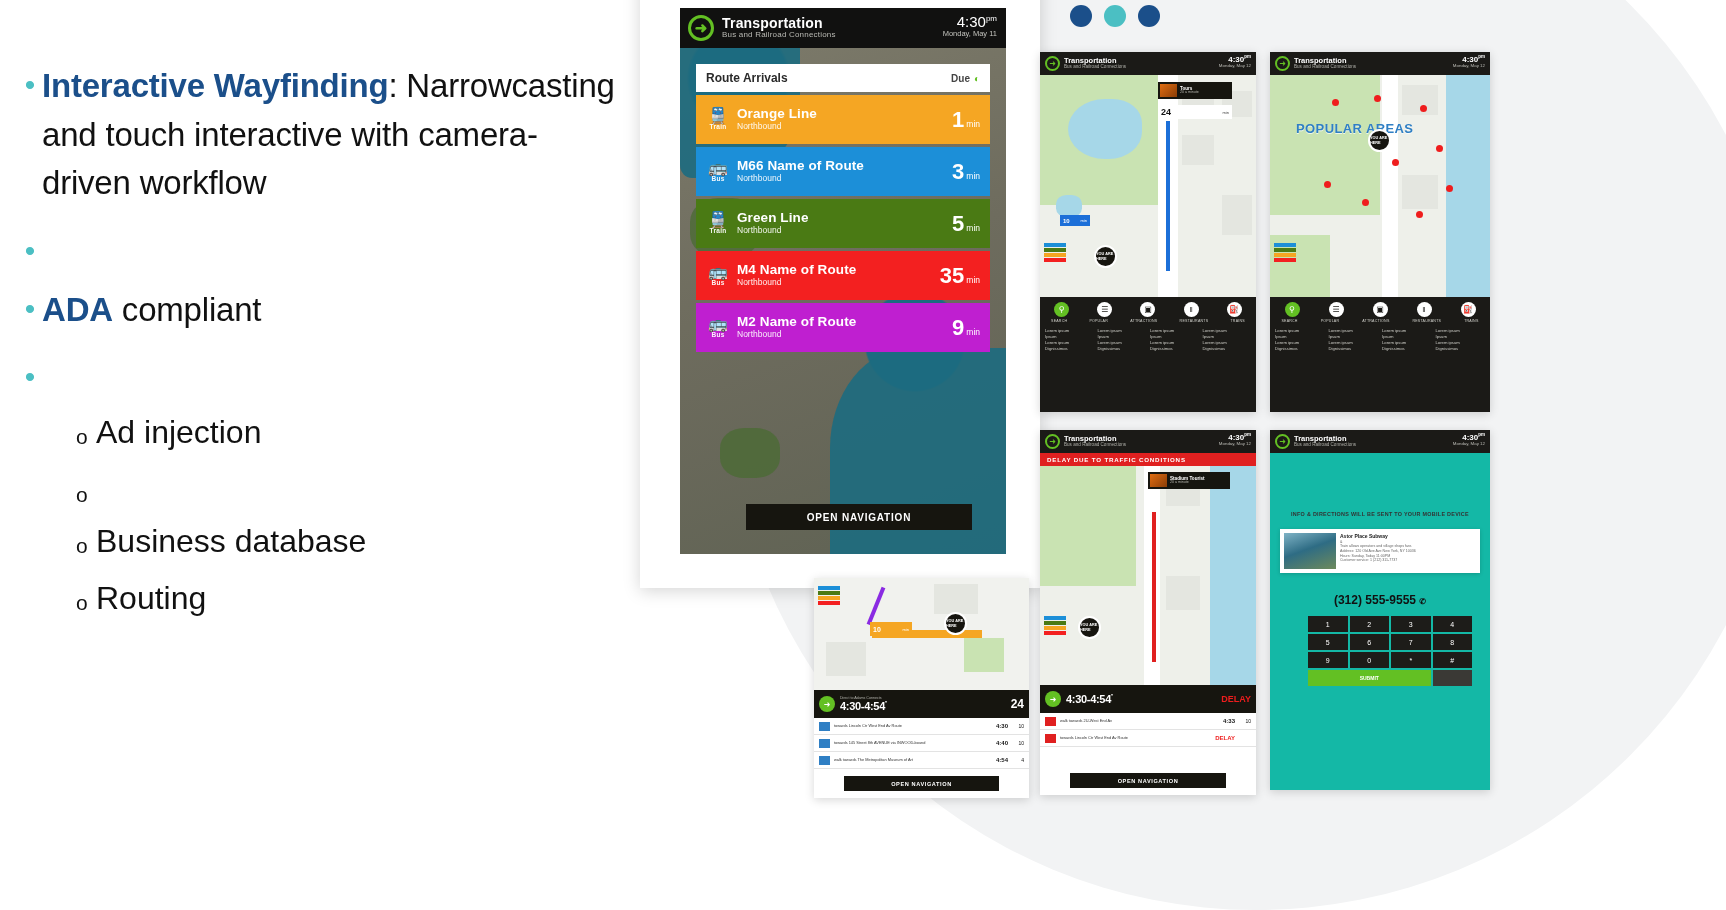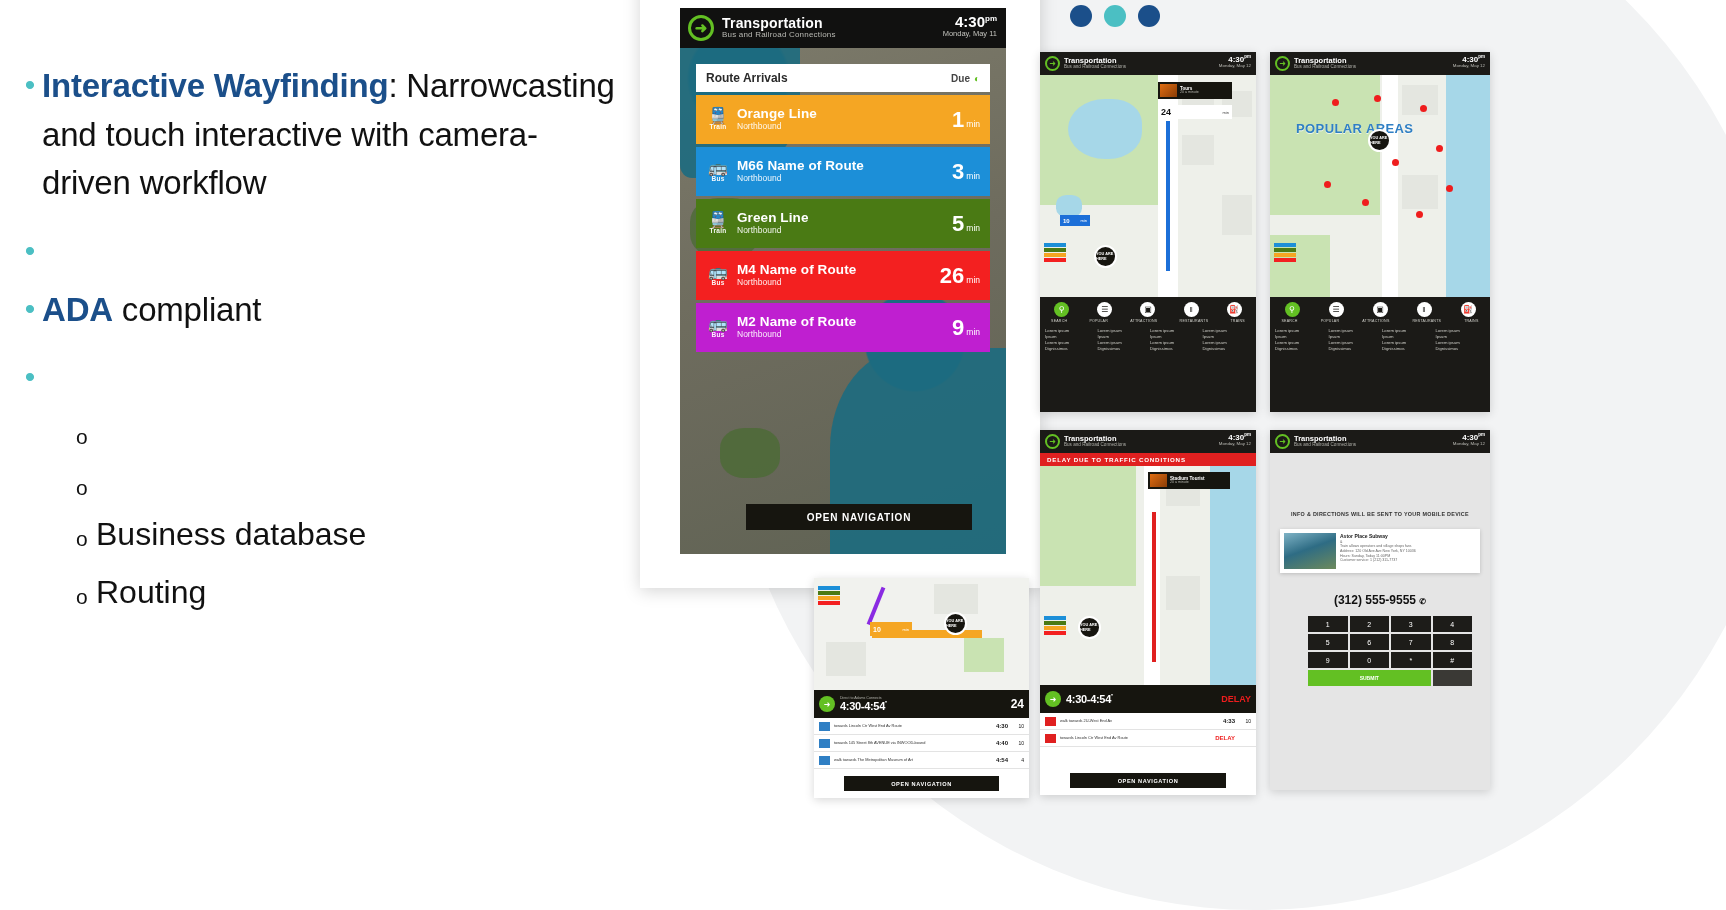--- a/index.html
+++ b/index.html
@@ -58,21 +58,21 @@
   }
   .logo-circle {
     width:26px; height:26px; border-radius:50%; border:3px solid #63c023;
     display:flex; align-items:center; justify-content:center;
     color:#63c023; font-size:15px; font-weight:bold; flex:0 0 26px;
   }
   .head-tt { margin-left:8px; line-height:1.05; }
   .head-tt .t1 { font-size:14px; font-weight:700; letter-spacing:.2px; }
   .head-tt .t2 { font-size:8px; color:#b9b9b3; letter-spacing:.2px; }
   .head-time { position:absolute; right:9px; top:6px; text-align:right; line-height:1.05; }
-  .head-time .hh { font-size:15px; font-weight:700; }
+  .head-time .hh { font-size:15px; font-weight:400; }
   .head-time .hh sup { font-size:8px; }
   .head-time .dd { font-size:7.5px; color:#c3c3bd; }
 
   #hero-map {
     position:absolute; left:0; top:40px; right:0; bottom:0;
     background:
       radial-gradient(circle at 18% 6%, #1d6b80 0 9%, transparent 9.5%),
       radial-gradient(circle at 72% 58%, #1d6b80 0 13%, transparent 13.5%),
       linear-gradient(160deg,#7c7a6a 0%, #6e6c5e 45%, #5f6253 100%);
   }
@@ -276,20 +276,21 @@
       <b>ADA</b><span> compliant</span>
     </div>
   </div>
 
   <div class="bullet-row">
     <div class="bullet-dot">•</div>
   </div>
 
   <div class="sub-row">
     <div class="sub-marker">o</div>
+    <div class="sub-text">Ad injection</div>
   </div>
   <div class="sub-row">
     <div class="sub-marker">o</div>
   </div>
   <div class="sub-row">
     <div class="sub-marker">o</div>
     <div class="sub-text">Business database</div>
   </div>
   <div class="sub-row">
     <div class="sub-marker">o</div>
@@ -385,21 +386,21 @@
         <div class="arr-row" style="background:#f32020">
           <div class="arr-ic">
             <div class="gl">🚌</div>
             <div class="lb">Bus</div>
           </div>
           <div class="arr-name">
             <div class="n1">M4 Name of Route</div>
             <div class="n2">Northbound</div>
           </div>
           <div class="arr-min">
-            <span class="v">26</span>
+            <span class="v">35</span>
             <span class="u">min</span>
           </div>
         </div>
 
         <div class="arr-row" style="background:#bf1fd0">
           <div class="arr-ic">
             <div class="gl">🚌</div>
             <div class="lb">Bus</div>
           </div>
           <div class="arr-name">
@@ -664,21 +665,21 @@
       <div class="th-tt">
         <div class="a">Transportation</div>
         <div class="b">Bus and Railroad Connections</div>
       </div>
       <div class="th-time">
         <div class="a"><span>4:30</span><sup>pm</sup></div>
         <div class="b">Monday, May 12</div>
       </div>
     </div>
 
-    <div style="position:absolute;top:23px;left:0;right:0;bottom:0;background:#e5e5e5;">
+    <div style="position:absolute;top:23px;left:0;right:0;bottom:0;background:#14b8a6;">
       <div class="info-head" style="top:58px;padding:0 8px;">INFO &amp; DIRECTIONS WILL BE SENT TO YOUR MOBILE DEVICE</div>
       <div class="info-card" style="left:10px;right:10px;top:76px;">
         <div class="pic"></div>
         <div class="txt">
           <div class="h">Astor Place Subway</div>
           <span class="s">&amp;</span>
           <span class="s">Train allows operators and village shops fare.</span>
           <span class="s">Address: 120 Old Ave Ave New York, NY 10036</span>
           <span class="s">Hours: Sunday, Today 11:00PM</span>
           <span class="s">Customer service: 1 (212) 311-7737</span>

